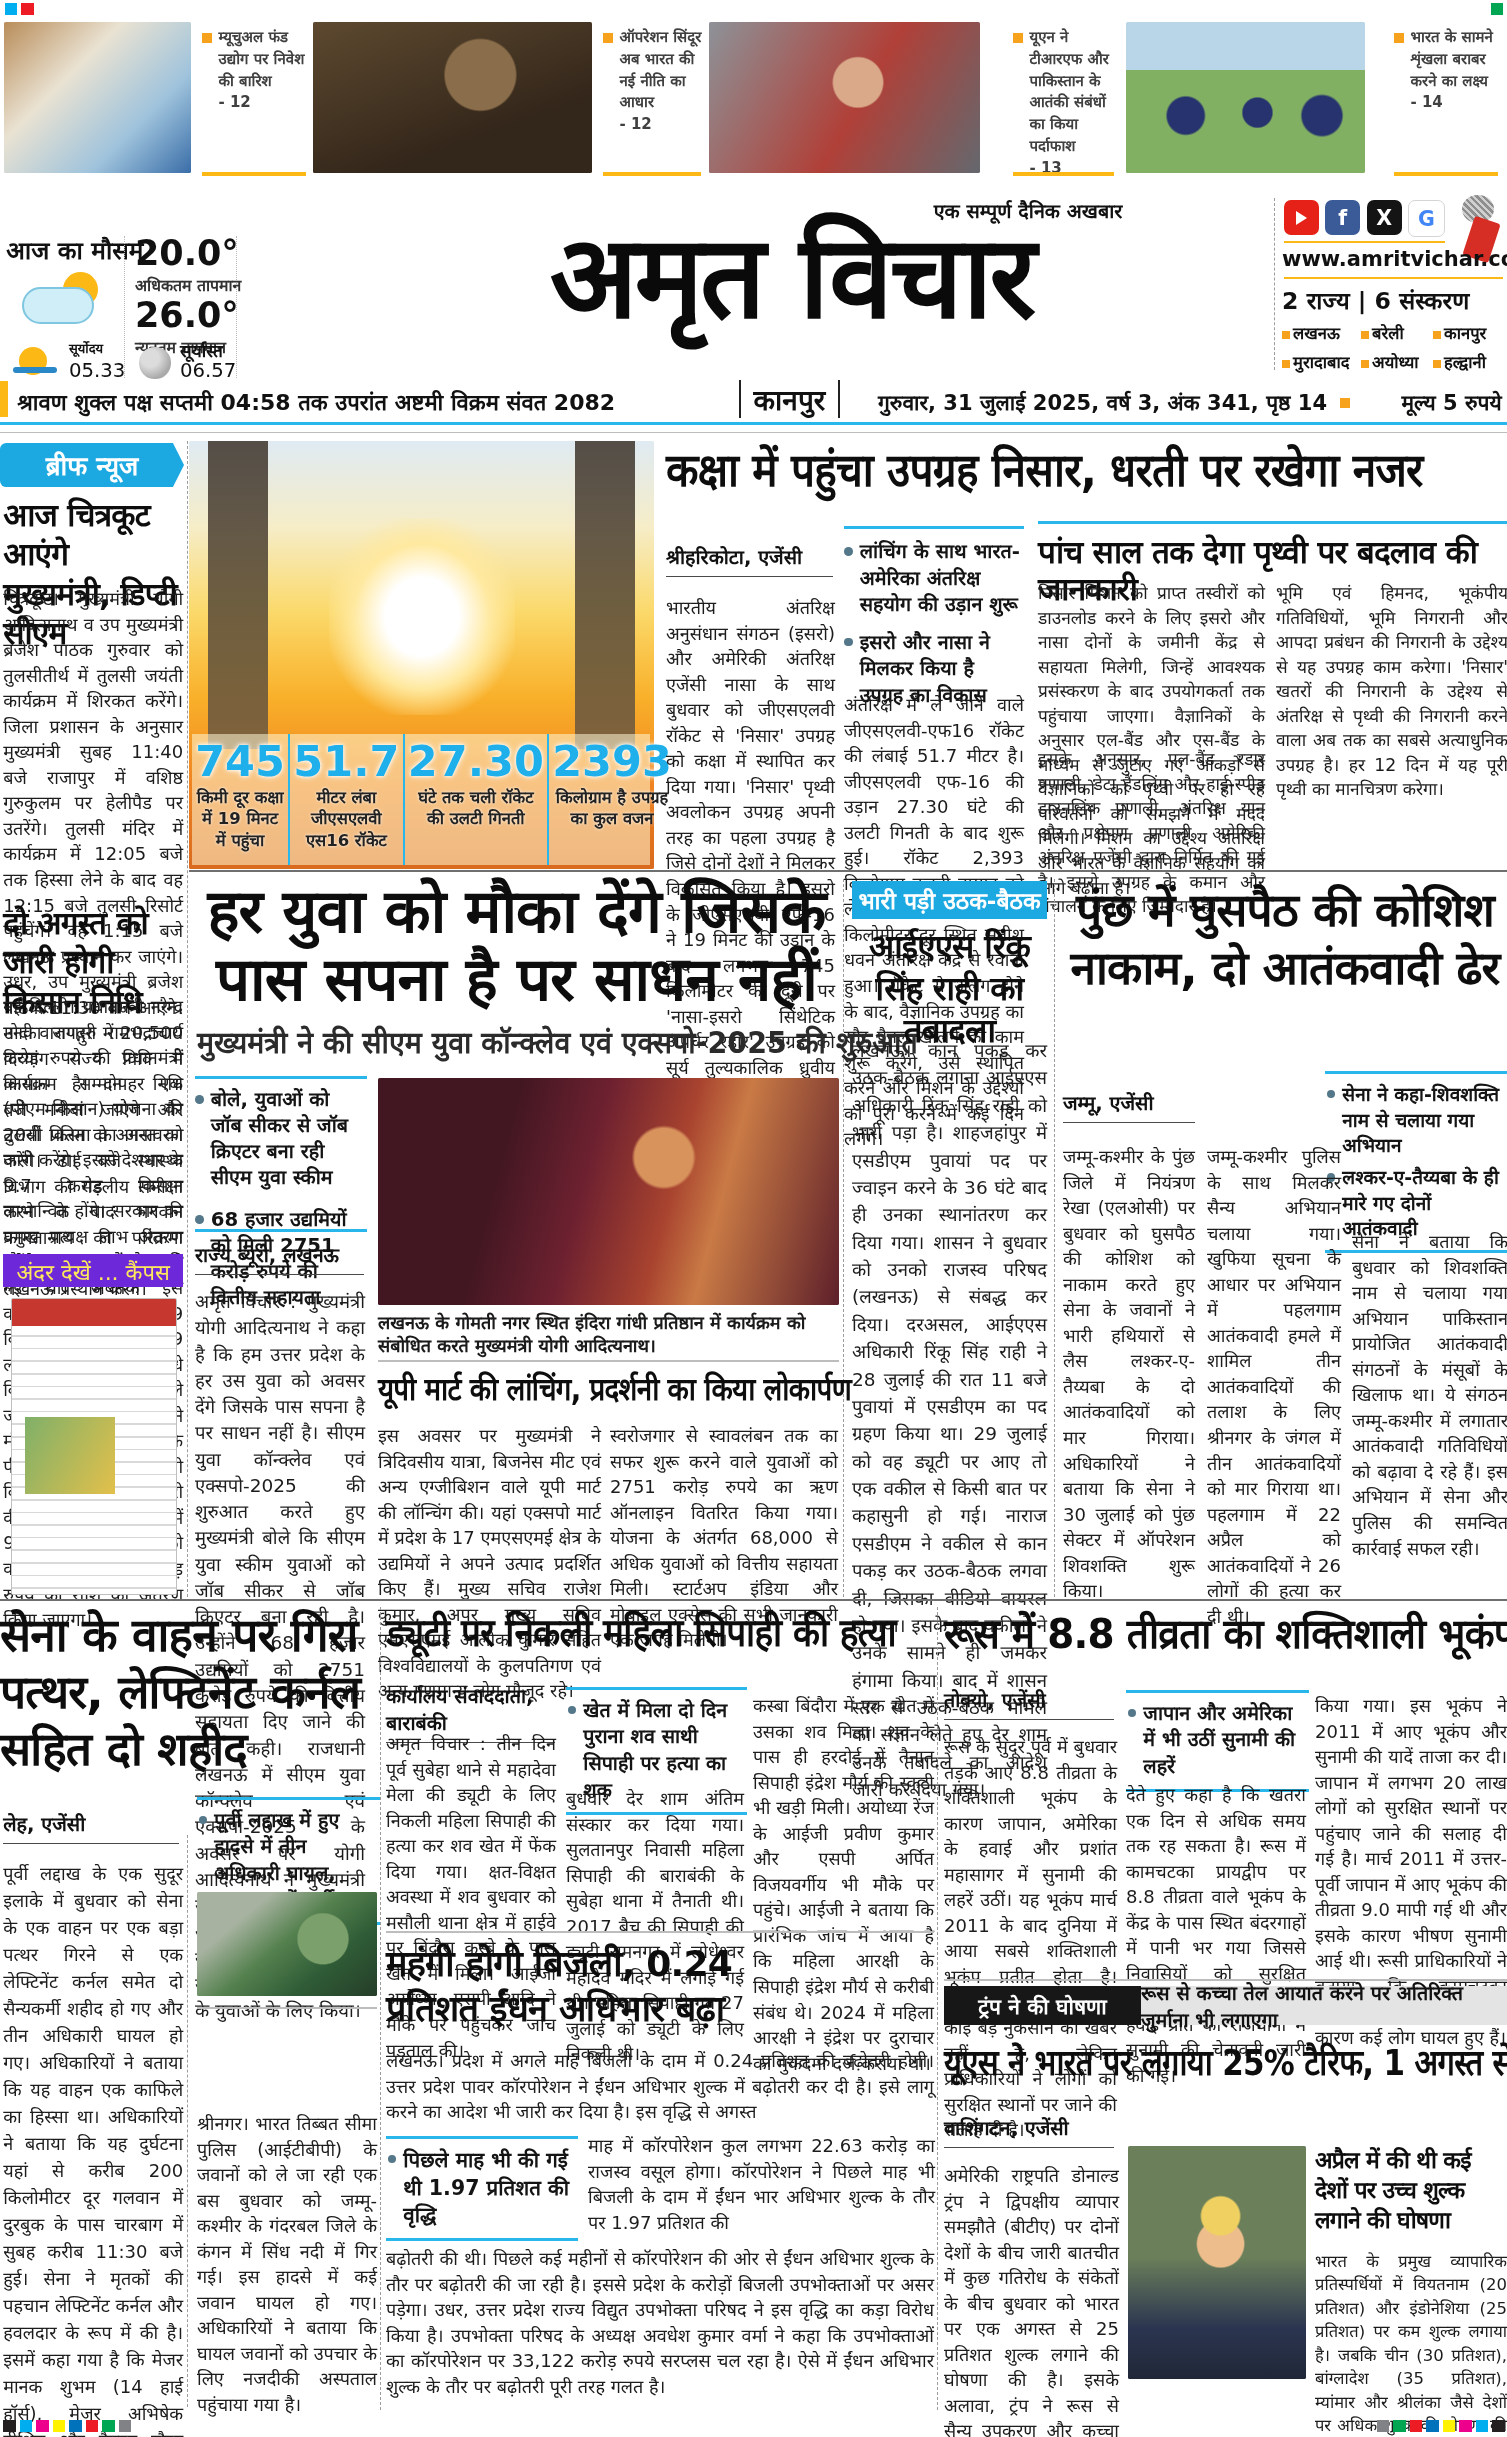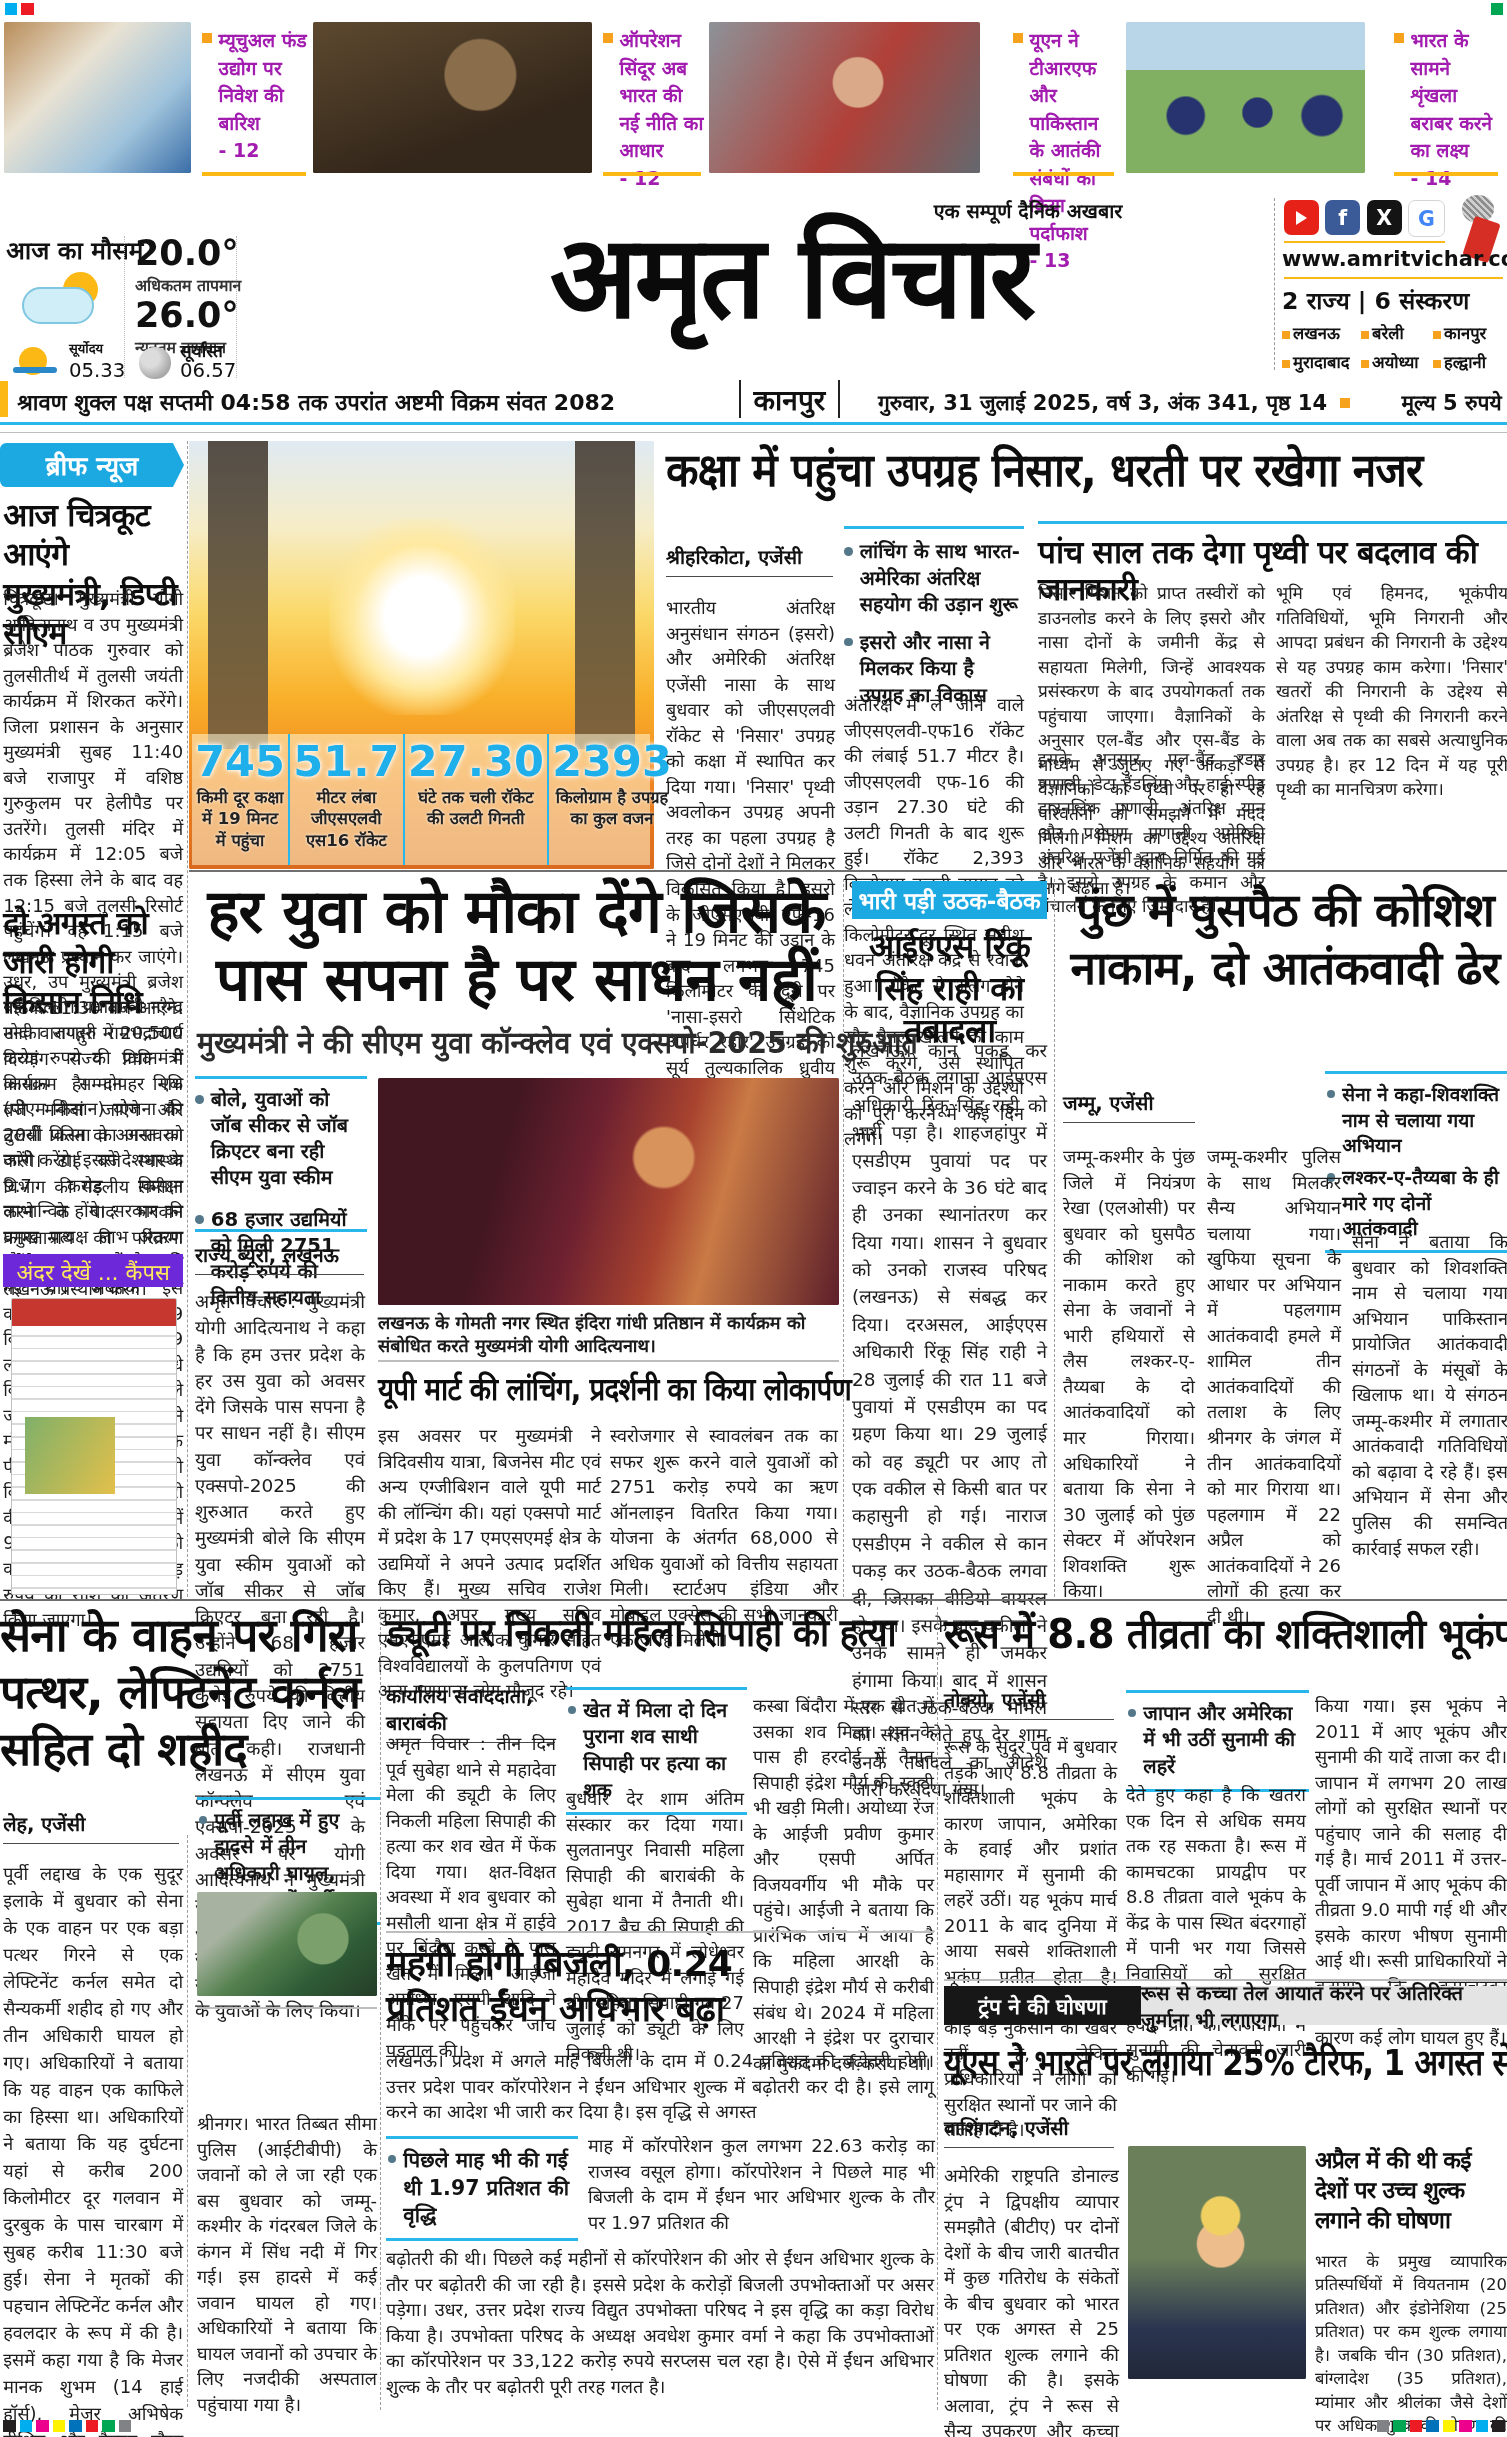--- a/index.html
+++ b/index.html
@@ -11,21 +11,21 @@
   .bodytxt{position:absolute;text-align:justify;color:#1c1c1c;line-height:1.42;word-break:break-word}
   .byline{position:absolute;font-weight:700;font-size:19.7px;color:#111;
           border-bottom:1.6px solid #4a4a4a;padding-bottom:5.5px}
   .vdash{position:absolute;border-left:1.6px dashed #9c9c9c}
   .vdot{position:absolute;border-left:1.6px dotted #b9b9b9}
   .hrule{position:absolute;background:#29b6ea}
   .drule{position:absolute;background:#6f6f6f}
   .grule{position:absolute;background:#bdbdbd}
   .yline{position:absolute;height:3.9px;background:#fcb814}
   .sq{display:inline-block;flex:none;width:10.2px;height:10.2px;background:#f6a21d;margin-top:6.3px}
-  .brief{position:absolute;display:flex;gap:6.3px;font-weight:700;font-size:19px;line-height:1.45;color:#a21caf}
+  .brief{position:absolute;display:flex;gap:6.3px;font-weight:700;font-size:15px;line-height:1.45;color:#404040}
   .bi{display:flex;gap:7px;font-weight:700;color:#141414}
   .dot{flex:none;width:8.7px;height:8.7px;border-radius:50%;background:#54788a;margin-top:7.9px}
   .bbox{position:absolute;border-top:3.2px solid #29b6ea;border-bottom:3.2px solid #29b6ea;
         padding:7.9px 1.6px;font-weight:700;font-size:20.5px;line-height:1.35;color:#111}
   .kicker{position:absolute;background:#1ca9e2;color:#fff;font-weight:800;display:flex;
           align-items:center;justify-content:center}
   .cond{transform-origin:left center;display:inline-block;white-space:nowrap}
   
   .ph-mutual{background:linear-gradient(135deg,#b98d5a 0%,#e9e2d2 35%,#9fc3dc 70%,#3a6ea8 100%)}
   .ph-parl{background:radial-gradient(circle at 60% 35%,#8a6d4a 0 18%,transparent 19%),linear-gradient(160deg,#5d492f,#33261a 70%)}

